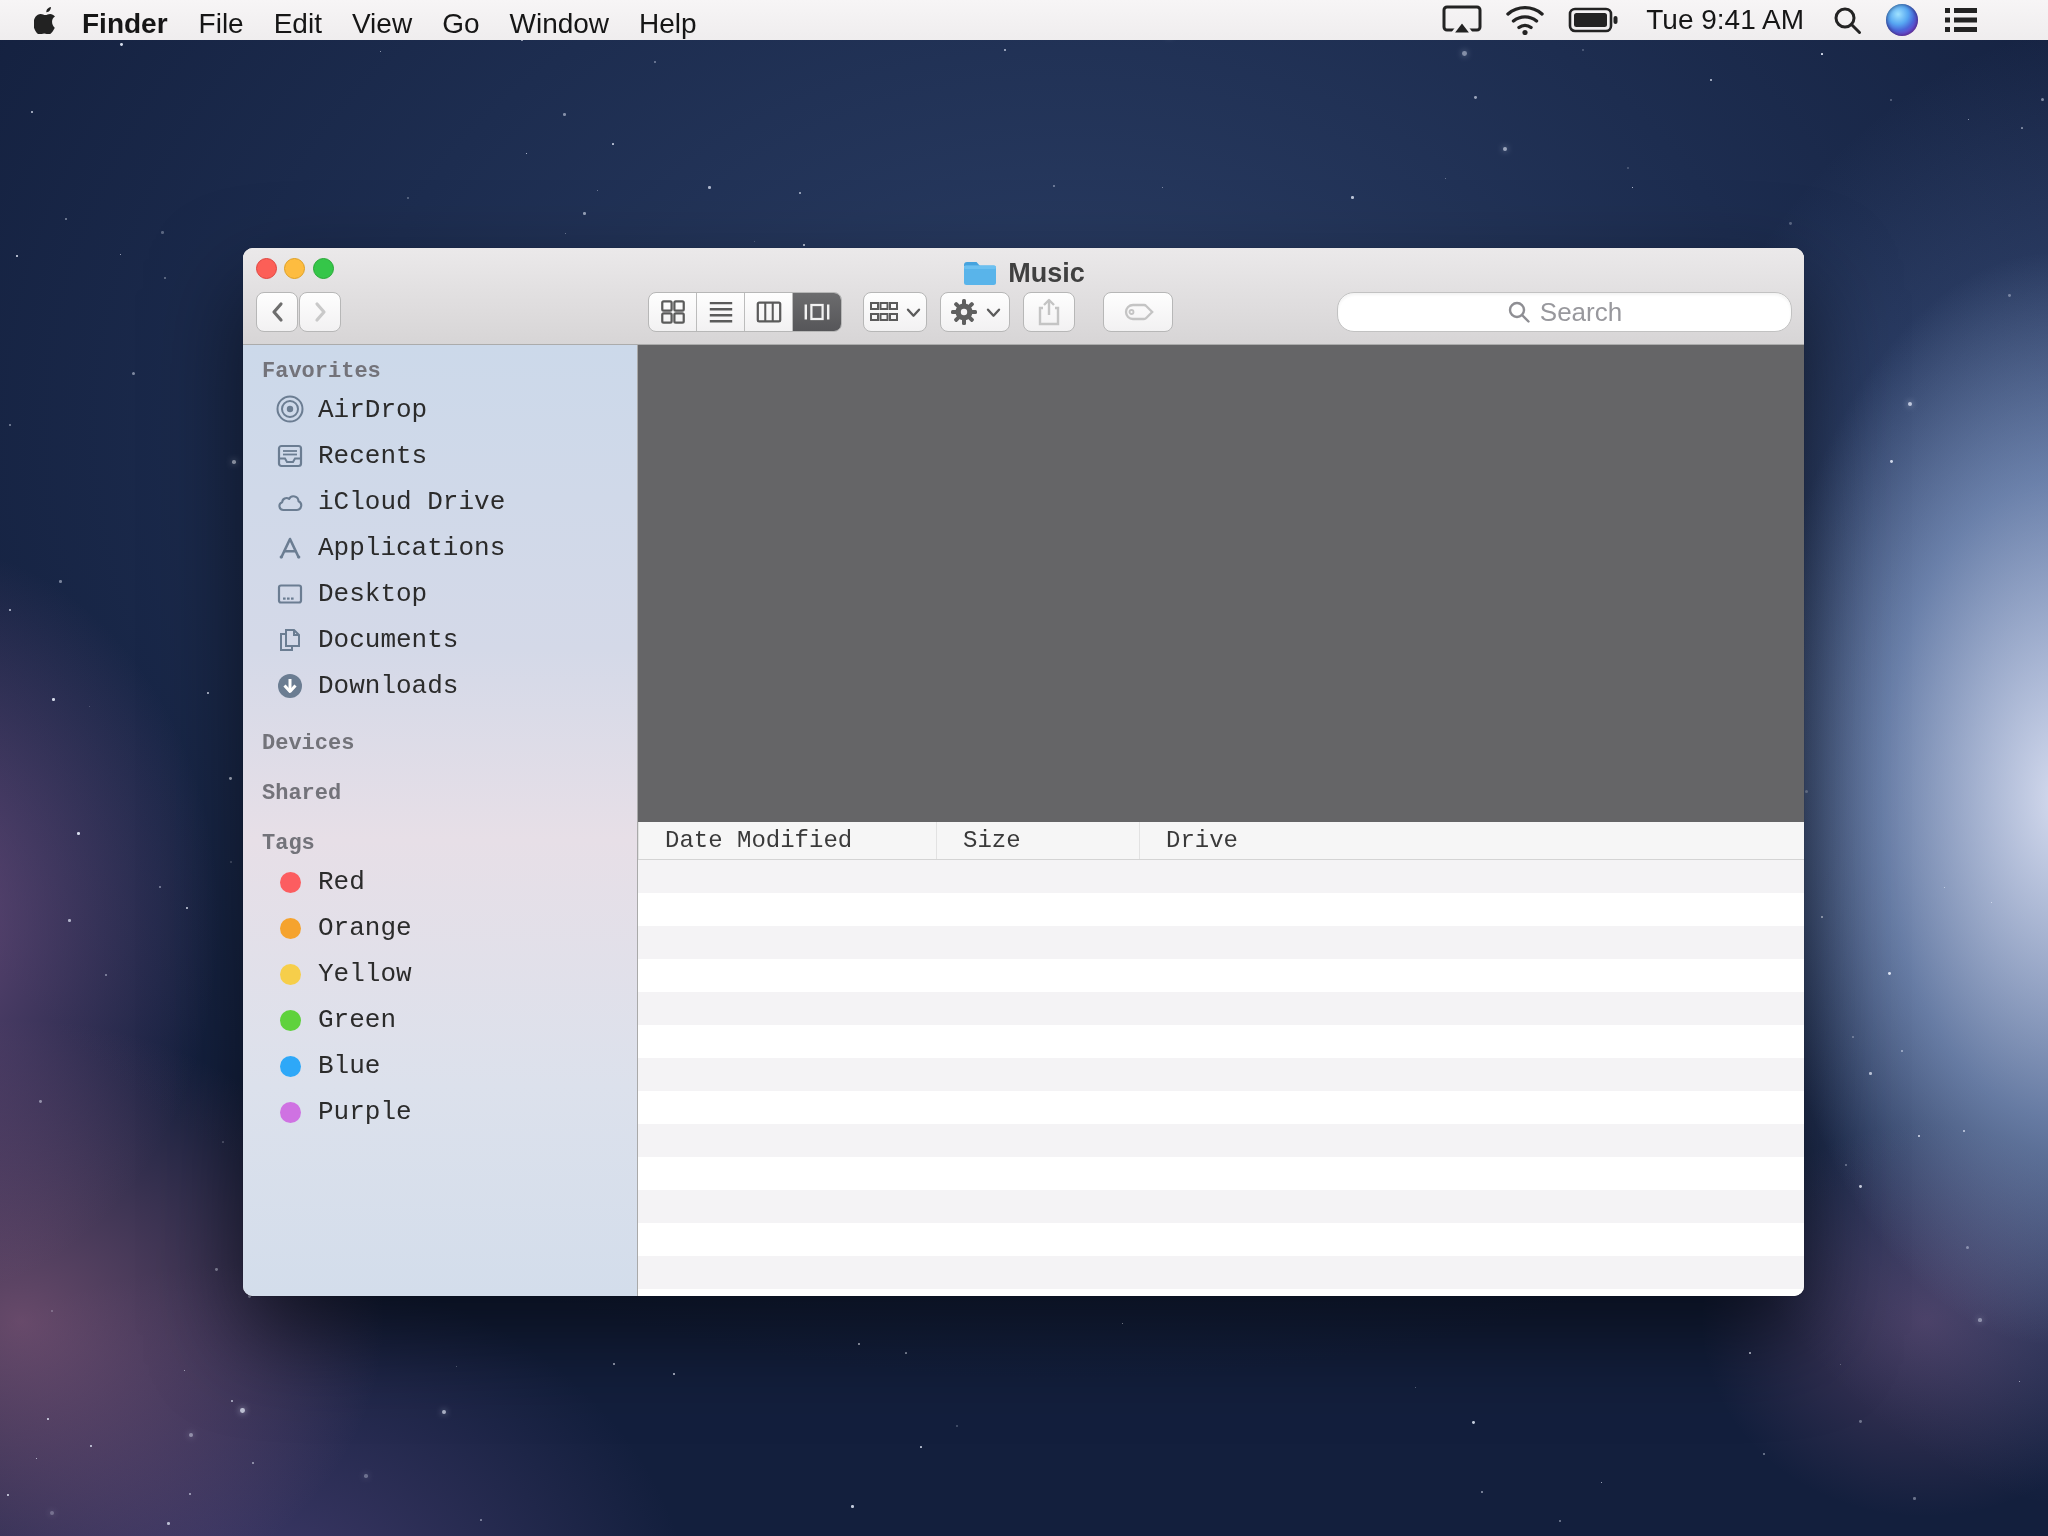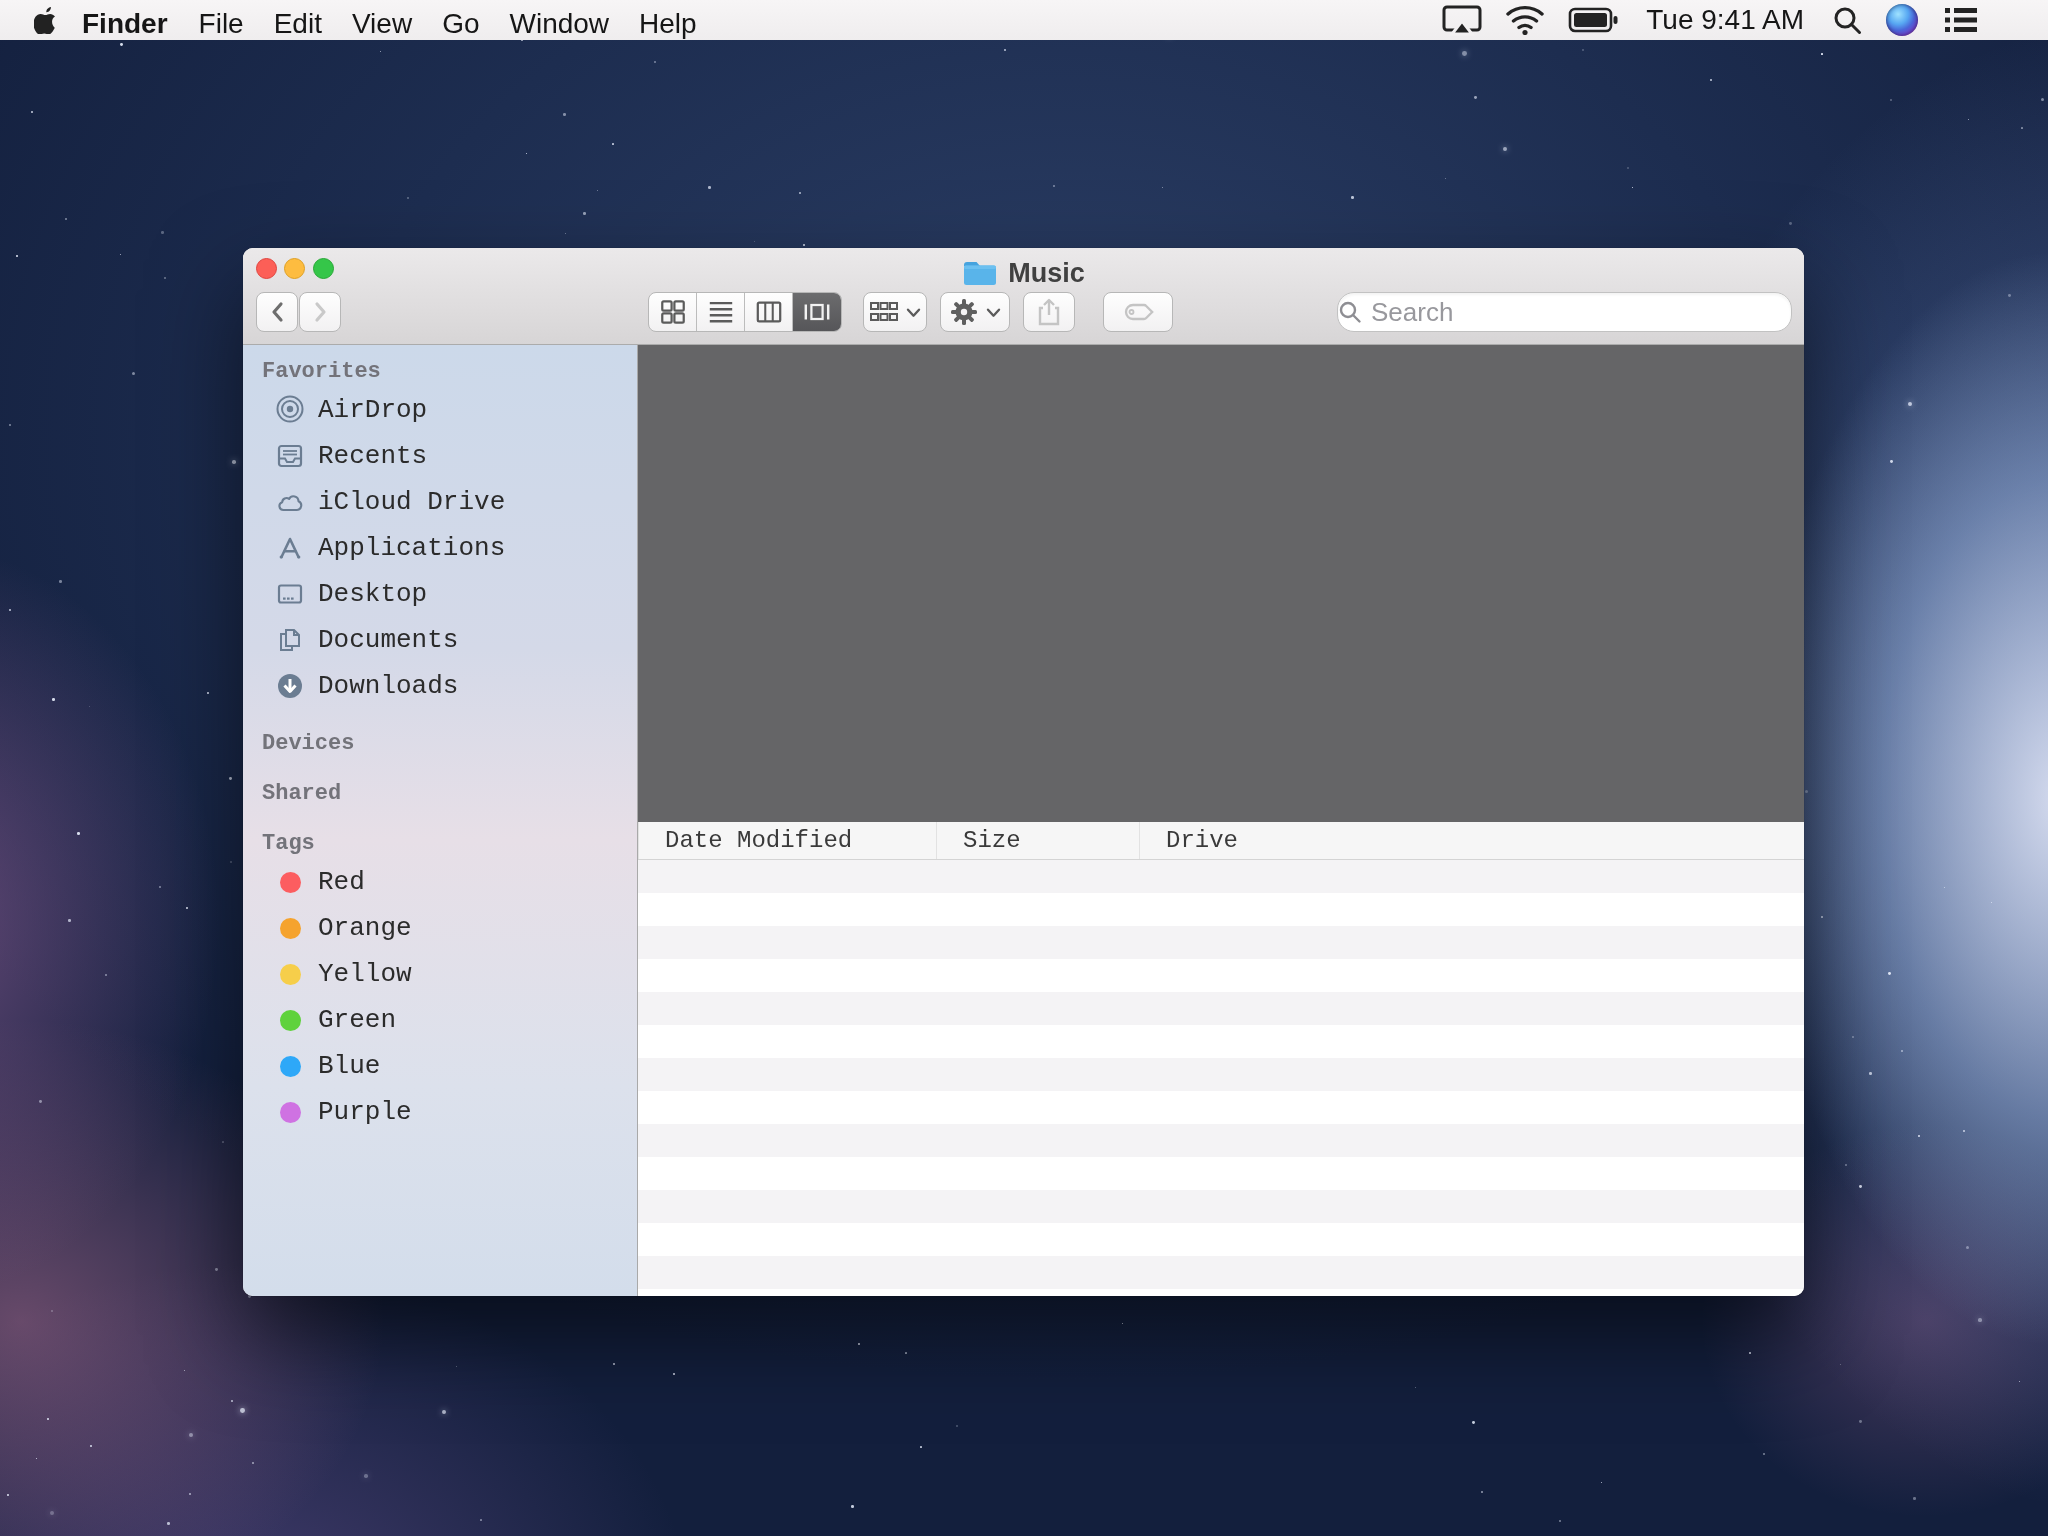--- a/index.html
+++ b/index.html
@@ -68,21 +68,21 @@
     background:linear-gradient(#fefefe,#f2f1f2); display:flex; }
   .seg{ width:48px; display:flex; align-items:center; justify-content:center; border-right:1px solid #bcbcbc; }
   .seg:last-child{ border-right:none; }
   .seg.selected{ background:linear-gradient(#6c6c6e,#565659); }
   .btn-group{ left:620px; width:64px; gap:7px; }
   .btn-gear{ left:697px; width:70px; gap:7px; }
   .btn-share{ left:780px; width:52px; }
   .btn-tag{ left:860px; width:70px; }
   .search-field{ position:absolute; top:44px; left:1094px; width:455px; height:40px;
     background:#fff; border:1px solid #c2c2c2; border-radius:17px;
-    display:flex; align-items:center; justify-content:flex-start; gap:9px;
+    display:flex; align-items:center; justify-content:center; gap:9px;
     box-shadow:inset 0 2px 3px rgba(0,0,0,.05); }
   .search-ph{ font-size:26px; color:#98989d; }
 
   .win-main{ position:absolute; top:97px; left:0; right:0; bottom:0; display:flex;font-family:Liberation Mono, monospace; }
 
   
   .sidebar{ width:395px; flex:none; border-right:1px solid #a9a9a9;
     background:linear-gradient(180deg,#ccd9ea 0%,#d4d9e8 32%,#e7dfe7 52%,#dce1ec 78%,#d3ddeb 100%);
     padding-top:12px; overflow:hidden; }
   .sb-header{ height:30px; line-height:30px; padding-left:19px;

